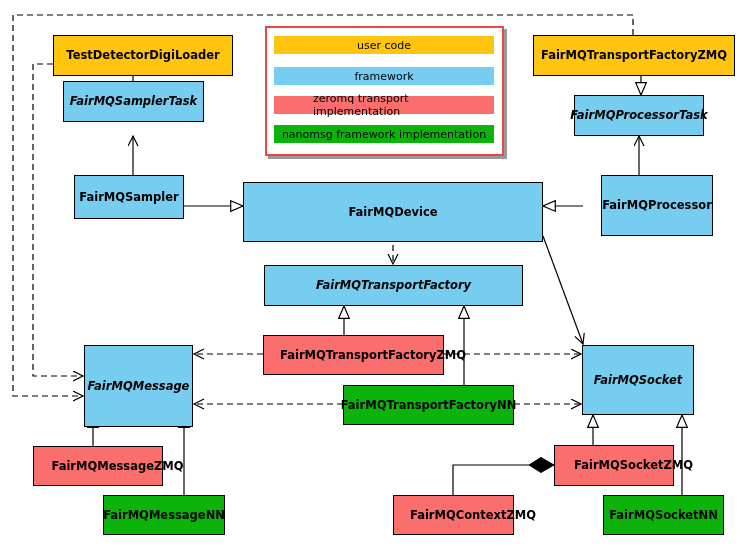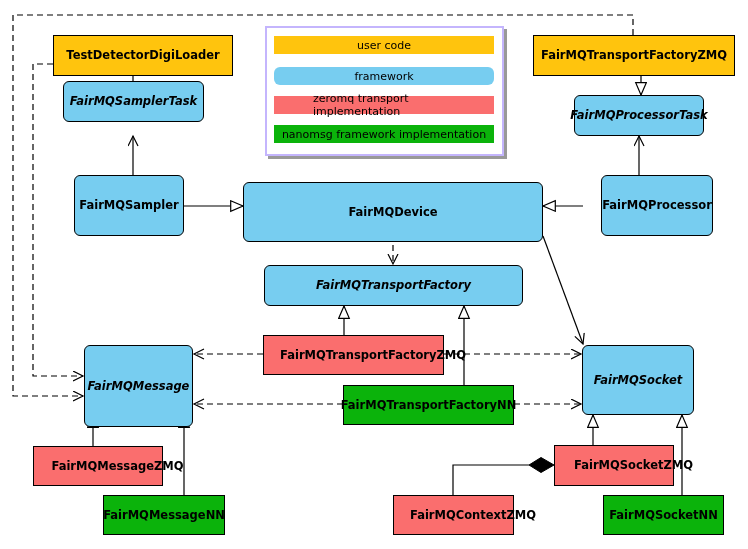--- a/index.html
+++ b/index.html
@@ -4,25 +4,25 @@
 <style>
   html,body{margin:0;padding:0;background:#fff;}
   .canvas{position:relative;width:748px;height:549px;background:#fff;
           font-family:"DejaVu Sans","Liberation Sans",sans-serif;overflow:hidden;}
   svg.wires{position:absolute;left:0;top:0;width:748px;height:549px;}
   .node{position:absolute;box-sizing:border-box;border:1.5px solid #000;
         display:flex;align-items:center;justify-content:center;text-align:center;
         font-weight:bold;font-size:11.5px;line-height:1.1;color:#000;}
   .abstract{font-style:italic;}
   .bg-yellow{background:#FFC40D;}
-  .bg-blue{background:#77CDF0;border-radius:6px;}
+  .bg-blue{background:#77CDF0;}
   .bg-red{background:#FA6E6E;padding-left:39px;}
   .bg-green{background:#0BB30B;}
   .legend{position:absolute;left:265px;top:26px;width:239px;height:130px;box-sizing:border-box;
-          background:#fff;border:2px solid #c4b5fd;box-shadow:3px 3px 0 #999;}
+          background:#fff;border:2px solid #ef4444;box-shadow:3px 3px 0 #999;}
   .legend .bar{position:absolute;left:7px;width:220px;height:18px;box-sizing:border-box;
           display:flex;align-items:center;justify-content:center;
           font-size:11px;font-weight:normal;color:#000;}
   .bar.b0{top:8px;}  .bar.b1{top:39px;}  .bar.b2{top:68px;}  .bar.b3{top:97px;}
 </style>
 </head>
 <body>
 
 <div class="canvas">
 
@@ -70,21 +70,21 @@
       <span>FairMQTransportFactoryZMQ</span>
     </div>
 
   <div class="node bg-blue abstract" style="left:63px;top:81px;width:141px;height:41px">
       <span>FairMQSamplerTask</span>
     </div>
   <div class="node bg-blue abstract" style="left:574px;top:95px;width:130px;height:41px">
       <span>FairMQProcessorTask</span>
     </div>
 
-  <div class="node bg-blue" style="left:74px;top:175px;width:110px;height:61px">
+  <div class="node bg-blue" style="left:74px;top:175px;width:110px;height:44px">
       <span>FairMQSampler</span>
     </div>
   <div class="node bg-blue" style="left:243px;top:182px;width:300px;height:60px">
       <span>FairMQDevice</span>
     </div>
   <div class="node bg-blue" style="left:601px;top:175px;width:112px;height:61px">
       <span>FairMQProcessor</span>
     </div>
 
   <div class="node bg-blue abstract" style="left:264px;top:265px;width:259px;height:41px">

